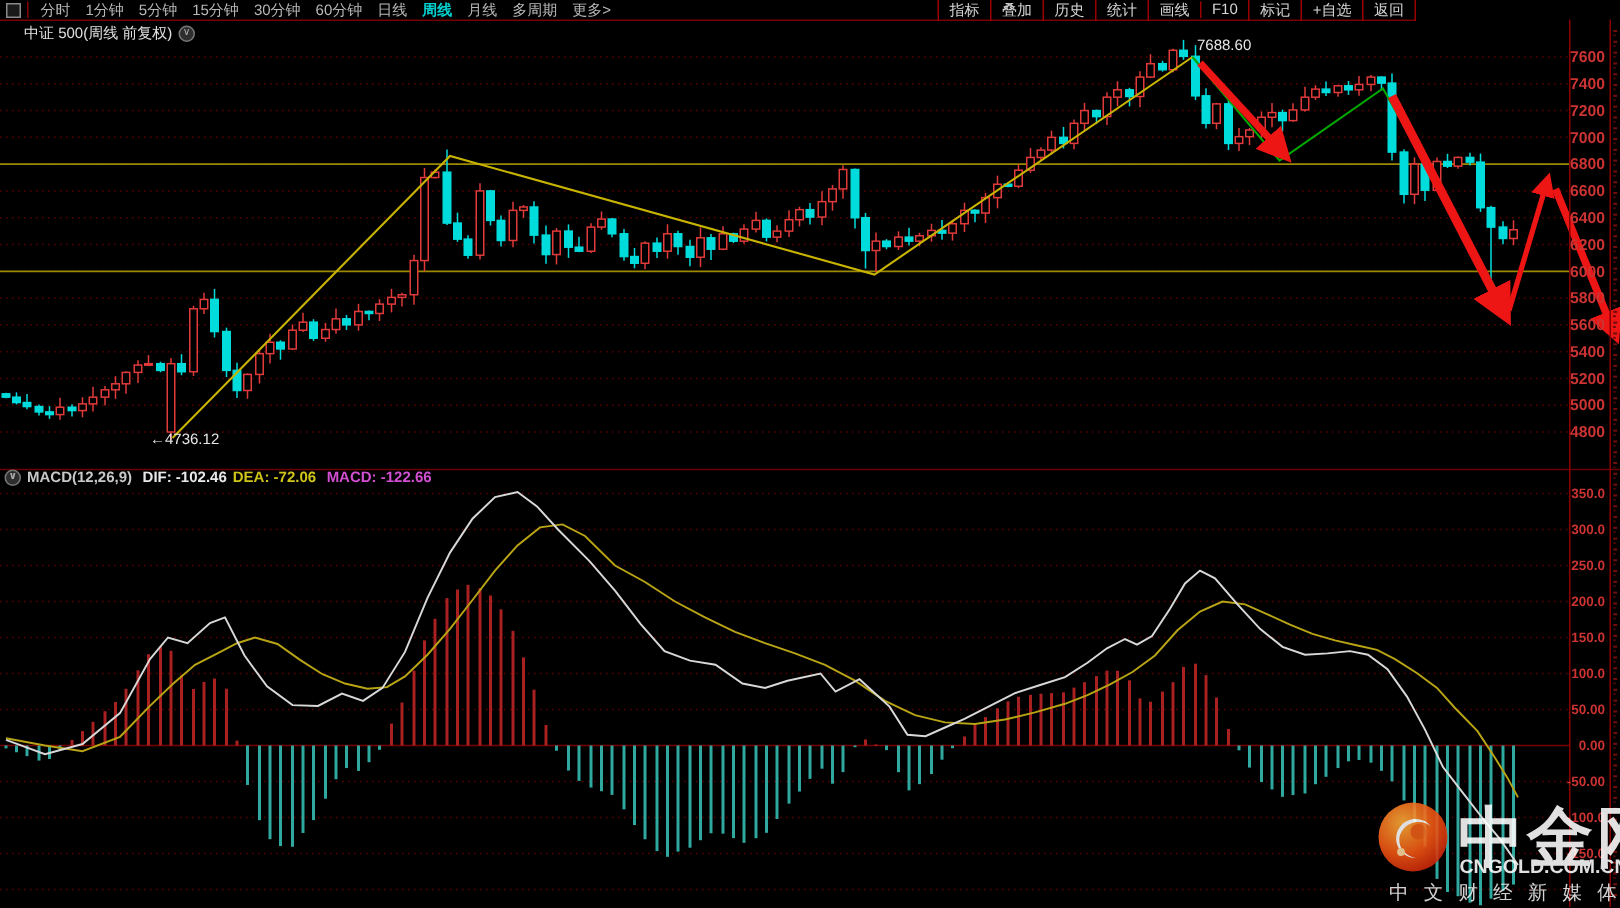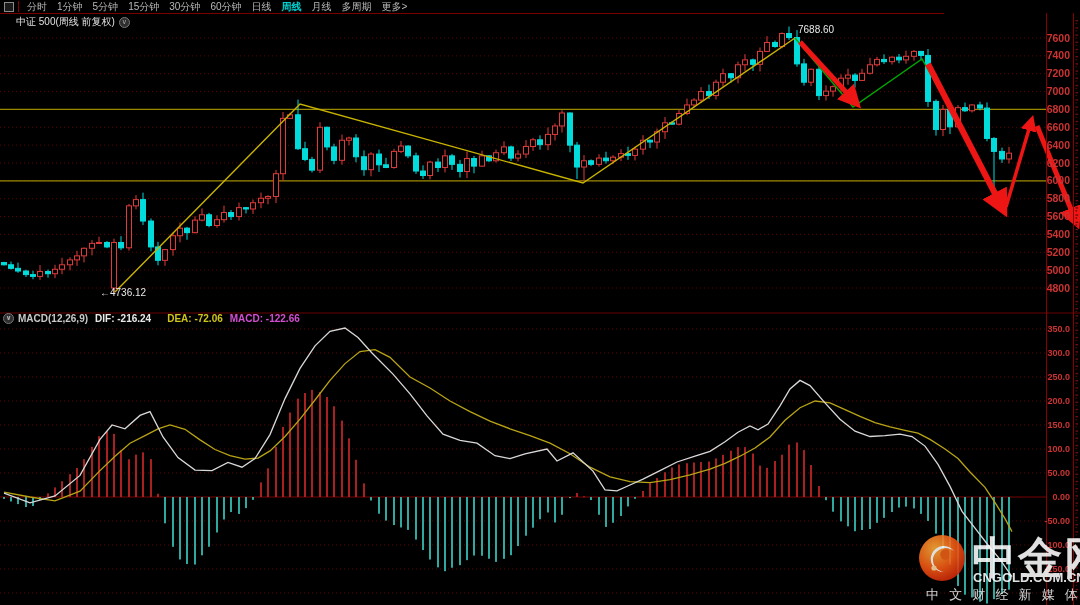--- a/index.html
+++ b/index.html
@@ -19,21 +19,21 @@
   
   #symbolbar{position:absolute;left:16px;top:15px;z-index:3;display:flex;align-items:center;
     font-size:10px;color:#e0e0e0;}
   .circ-icon{display:inline-block;width:9px;height:9px;border-radius:50%;background:#2e2e2e;
     border:1px solid #777;color:#aaa;font-size:7px;line-height:8px;text-align:center;margin-left:4px;}
   
   #macdbar{position:absolute;left:3px;top:313px;z-index:3;display:flex;align-items:center;
     font-size:10px;color:#c8c8c8;font-weight:bold;}
   #macdbar .circ-icon{margin:0 4px 0 0;}
   .dif-val{color:#e8e8e8;margin-left:7px;}
-  .dea-val{color:#cfc41a;margin-left:16px;}
+  .dea-val{color:#cfc41a;margin-left:4px;}
   .macd-val{color:#d24fd2;margin-left:7px;}
 </style>
 </head>
 <body>
 
 <div id="stage">
 
   <svg id="chart-svg" width="1080" height="605" viewBox="0 0 1080 605">
       <defs>
         <marker id="ah" markerWidth="4.6" markerHeight="4.6" refX="3.4" refY="2.3" orient="auto" markerUnits="strokeWidth">
@@ -735,28 +735,39 @@
         <span class="tab">5分钟</span>
         <span class="tab">15分钟</span>
         <span class="tab">30分钟</span>
         <span class="tab">60分钟</span>
         <span class="tab">日线</span>
         <span class="tab active">周线</span>
         <span class="tab">月线</span>
         <span class="tab">多周期</span>
         <span class="tab">更多&gt;</span>
       </div>
+    <div id="right-buttons">
+        <span class="rbtn">指标</span>
+        <span class="rbtn">叠加</span>
+        <span class="rbtn">历史</span>
+        <span class="rbtn">统计</span>
+        <span class="rbtn">画线</span>
+        <span class="rbtn">F10</span>
+        <span class="rbtn">标记</span>
+        <span class="rbtn">+自选</span>
+        <span class="rbtn">返回</span>
+      </div>
   </div>
 
   <div id="symbolbar">
     <span>中证 500(周线 前复权)</span>
     <span class="circ-icon">∨</span>
   </div>
 
   <div id="macdbar">
     <span class="circ-icon">∨</span>
     <span>MACD(12,26,9)</span>
-    <span class="dif-val">DIF: -216.24</span>
+    <span class="dif-val">DIF: -102.46</span>
     <span class="dea-val">DEA: -72.06</span>
     <span class="macd-val">MACD: -122.66</span>
   </div>
 
 </div>
 
 </body></html>

